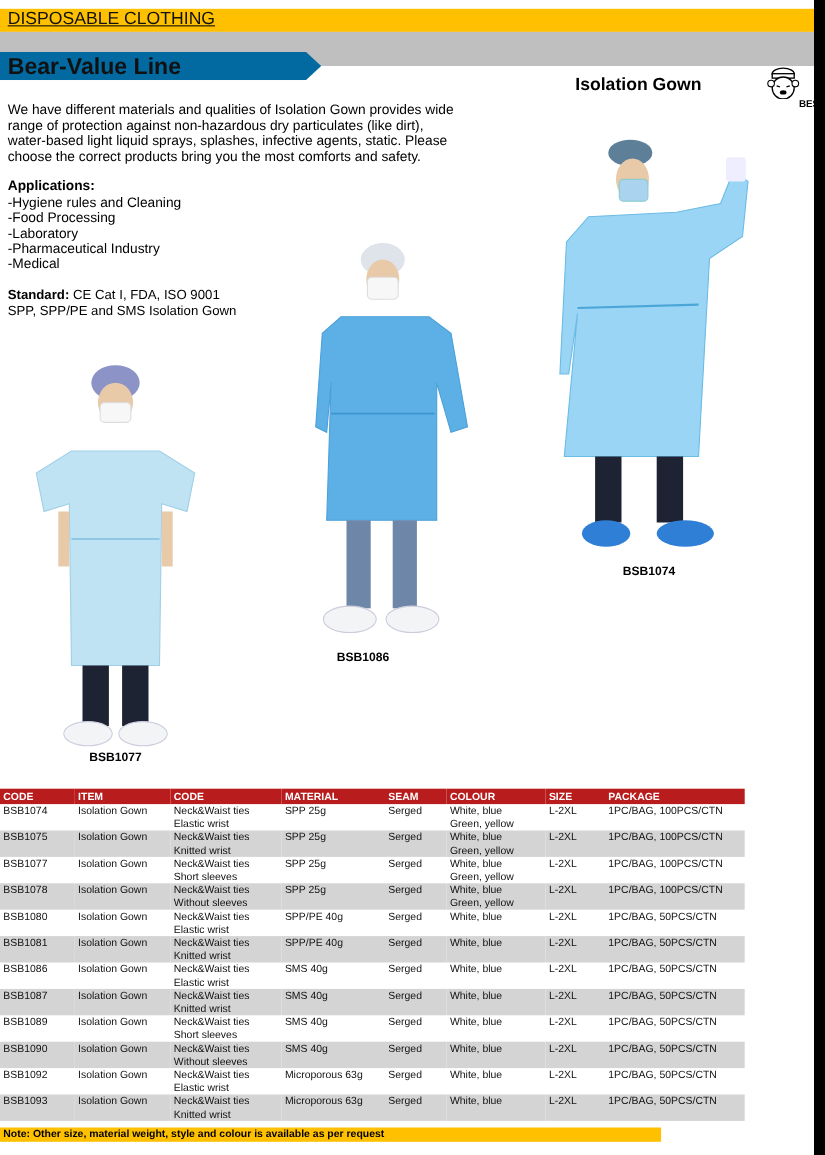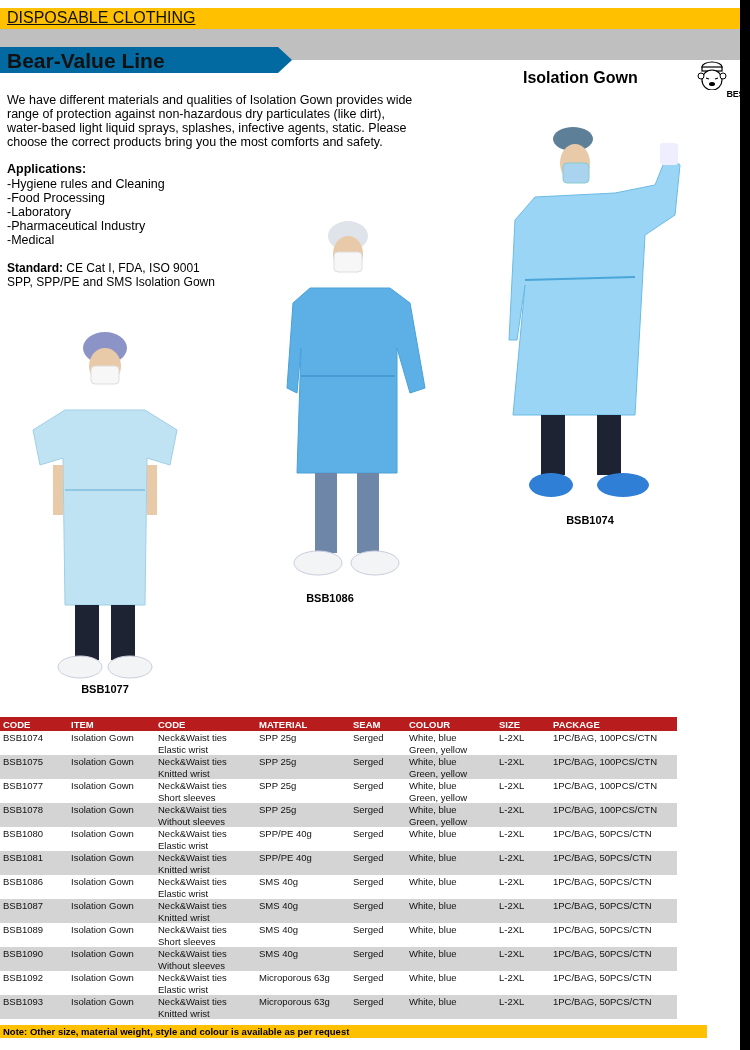--- a/index.html
+++ b/index.html
@@ -27,21 +27,21 @@
     .standard b { font-weight: bold; }
 
     .product { position: absolute; }
     .product .label { position: absolute; font-size: 11px; font-weight: bold; text-align: center; width: 100%; }
 
     table.spec { position: absolute; left: 0; top: 717px; width: 677px; border-collapse: collapse; font-size: 9.5px; }
     table.spec th { background: #b91c1c; color: #fff; text-align: left; font-weight: bold; height: 14px; padding: 0 0 0 3px; font-size: 9.5px; }
     table.spec td { vertical-align: top; padding: 1px 0 0 3px; line-height: 11.5px; color: #111; }
     table.spec tr.shade td { background: #d4d4d4; }
     table.spec tr.r td { height: 24px; }
-    .note { position: absolute; left: 0; top: 1025px; width: 707px; height: 13px; background: #ffc000; font-size: 9.5px; font-weight: bold; padding: 1px 0 0 3px; }
+    .note { position: absolute; left: 0; top: 1025px; width: 601px; height: 13px; background: #ffc000; font-size: 9.5px; font-weight: bold; padding: 1px 0 0 3px; }
   </style>
 </head>
 <body>
 
 <div class="right-edge"></div>
 
 <div class="band-yellow">
   <span>DISPOSABLE CLOTHING</span>
 </div>
 <div class="band-gray"></div>

